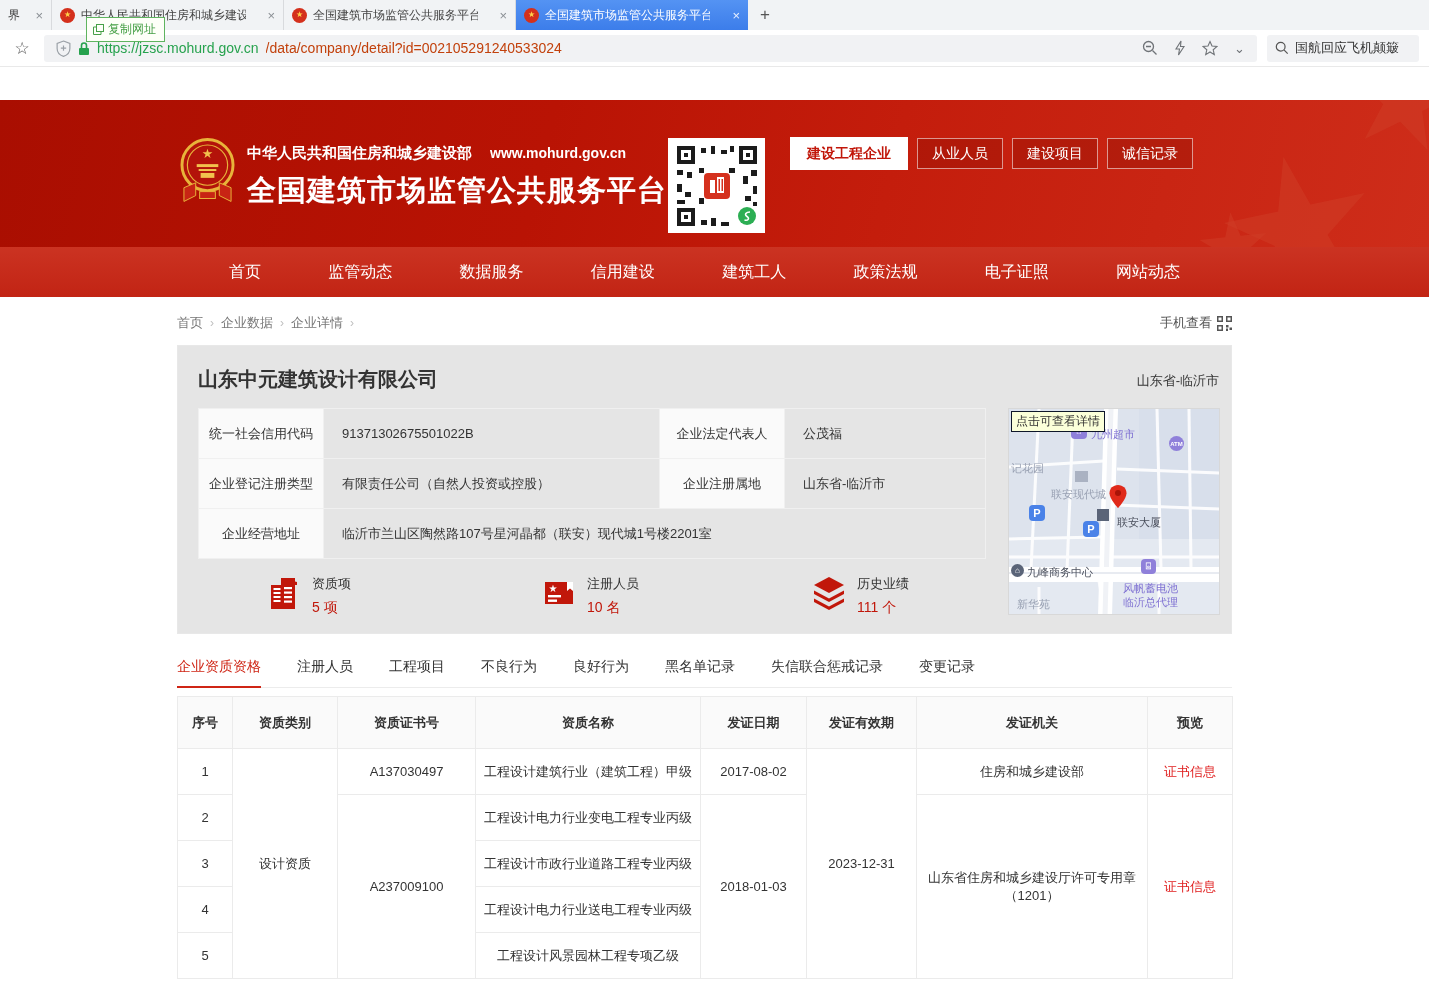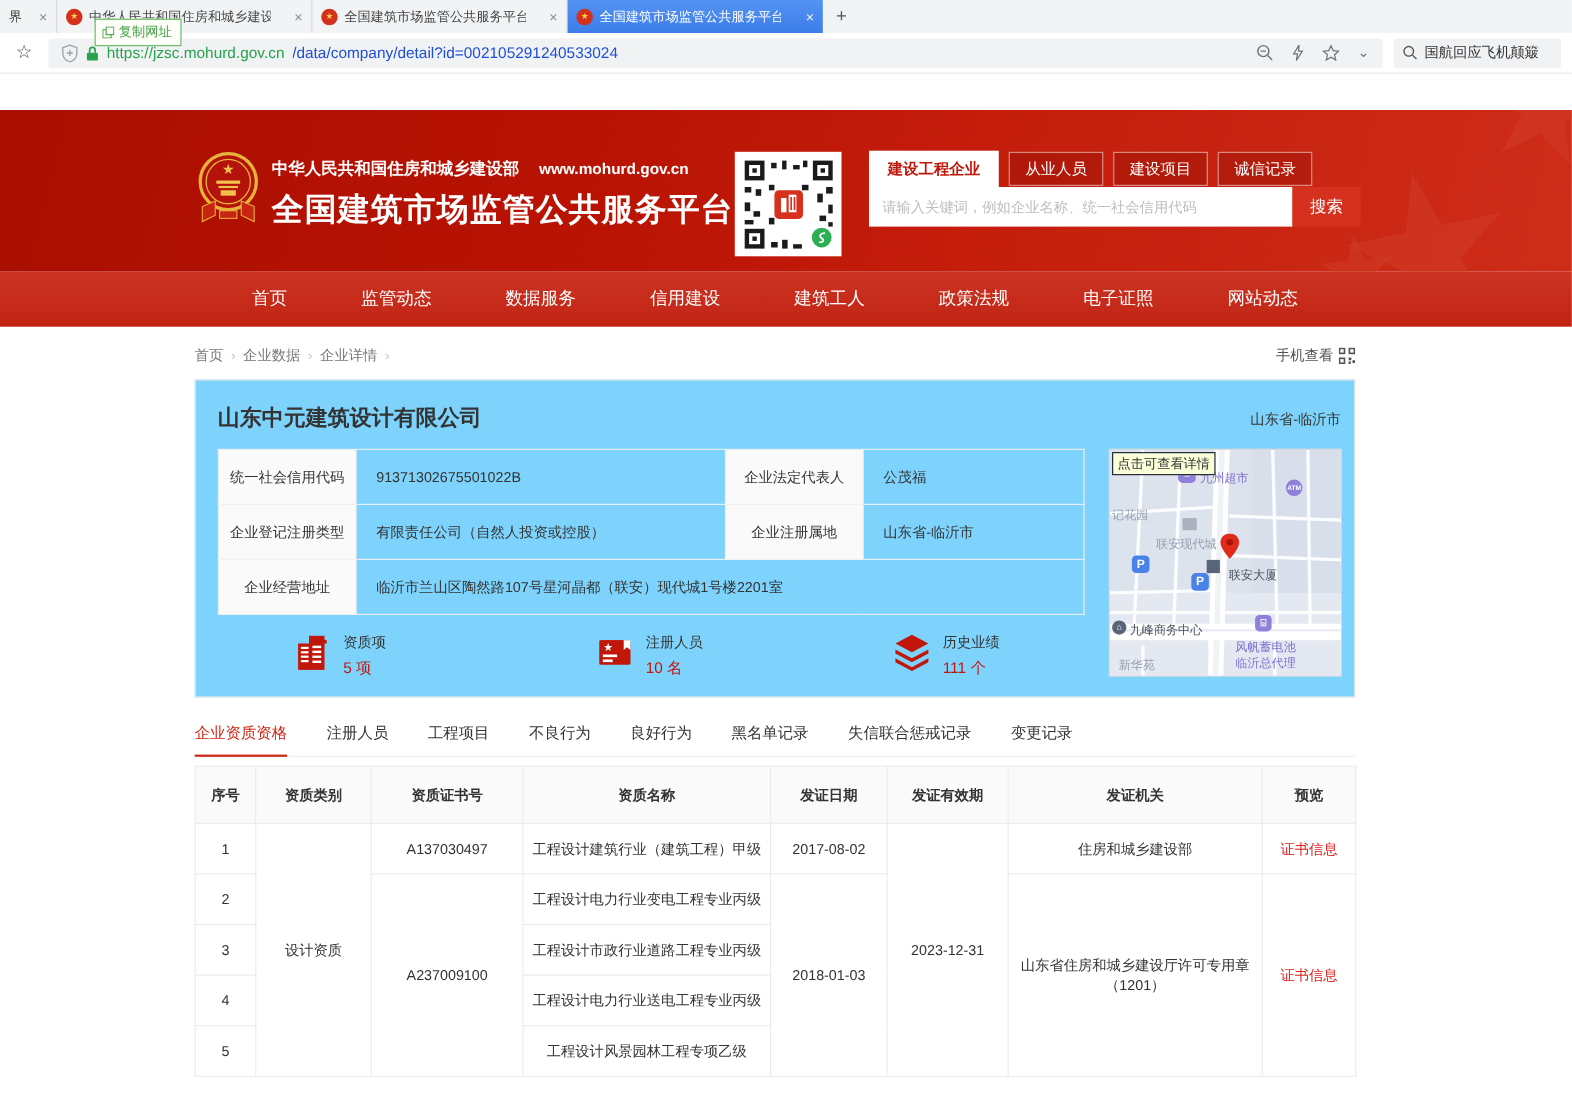--- a/index.html
+++ b/index.html
@@ -25,21 +25,21 @@
     font-size:17px; color:#555; }
   .copy-tooltip { position:absolute; left:86px; top:17px; z-index:20; background:#fdfff8;
     border:1px solid #5fb45f; color:#47a047; font-size:12px; padding:3px 8px 3px 6px;
     display:flex; align-items:center; gap:4px; }
   .toolbar { position:absolute; top:30px; left:0; width:100%; height:37px; background:#fff;
     border-bottom:1px solid #e9e9e9; display:flex; align-items:center; padding:0 10px; gap:10px; }
   .bm-star { font-size:17px; color:#555; width:24px; text-align:center; }
   .urlfield { flex:1; height:27px; background:#f1f2f4; border-radius:3px;
     display:flex; align-items:center; padding:0 12px; gap:7px; min-width:0; }
   .url-host { color:#27a24e; font-size:14px; white-space:nowrap; }
-  .url-path { color:#1d4ed8; font-size:14px; white-space:nowrap; overflow:hidden; flex:1; }
+  .url-path { color:#c2410c; font-size:14px; white-space:nowrap; overflow:hidden; flex:1; }
   .url-icons { display:flex; align-items:center; gap:16px; margin-left:auto; color:#6f7377; }
   .newsbox { width:152px; height:27px; background:#f1f2f4; border-radius:3px;
     display:flex; align-items:center; gap:6px; padding:0 8px; font-size:13px; color:#333; flex:none; }
   
   .site-header { position:absolute; top:100px; left:0; width:100%; height:147px;
     background:linear-gradient(104deg,#a90e01 0%,#b91304 38%,#c41d0c 62%,#ce2d1a 100%); overflow:hidden; }
   .deco-star { position:absolute; background:#cf3d27; opacity:.55;
     clip-path:polygon(50% 0%,61% 35%,98% 35%,68% 57%,79% 91%,50% 70%,21% 91%,32% 57%,2% 35%,39% 35%); }
   .ds1 { width:150px; height:150px; right:55px; top:55px; transform:rotate(-12deg); }
   .ds2 { width:110px; height:110px; right:-30px; top:-55px; transform:rotate(10deg); }
@@ -68,21 +68,21 @@
     background:linear-gradient(180deg,#cb3322,#c22414); }
   .nav-inner { width:1055px; margin-left:177px; height:50px; display:flex;
     justify-content:space-between; padding:0 52px; }
   .nav-item { color:#fff; font-size:16px; line-height:50px; cursor:pointer; white-space:nowrap; }
   
   .content { position:absolute; top:297px; left:177px; width:1055px; }
   .crumbs { margin-top:17px; display:flex; align-items:center; font-size:13px; color:#777; gap:7px; }
   .crumb { cursor:pointer; }
   .crumb-sep { color:#c0c0c0; font-size:12px; }
   .crumb-right { margin-left:auto; display:flex; align-items:center; gap:5px; color:#555; }
-  .card { margin-top:13px; border:1px solid #e8e8e8; height:289px; position:relative; background:#7dd3fc; }
+  .card { margin-top:13px; border:1px solid #e8e8e8; height:289px; position:relative; background:#e5e5e5; }
   .company-name { position:absolute; left:20px; top:20px; font-size:20px; font-weight:bold; color:#333; }
   .company-region { position:absolute; right:12px; top:26px; font-size:13px; color:#333; }
   .info-table { position:absolute; left:20px; top:62px; width:788px; border-collapse:collapse; }
   .info-table td { border:1px solid #f0f0f0; font-size:13px; color:#333; height:50px;margin-left:29px; }
   .info-table td.lbl { background:#fafafa; width:125px; text-align:center; }
   .info-table td.val { padding-left:18px; }
   .stats { position:absolute; left:20px; top:225px; width:788px; height:52px; }
   .stat { position:absolute; top:4px; display:flex; gap:10px; align-items:flex-start; }
   .stat .st-txt { display:flex; flex-direction:column; gap:6px; }
   .stat .st-label { font-size:13px; color:#333; }
@@ -254,24 +254,20 @@
       <path d="M77 70 c-4 0 -6 2.5 -3 4.5 c3 2 1 4.5 -2.5 3.5" stroke="#fff" stroke-width="1.6" fill="none"></path>
     </svg>
   </div>
 
   <div class="hdr-search">
     <div class="hs-tabs">
       <div class="hs-tab active">建设工程企业</div>
       <div class="hs-tab">从业人员</div>
       <div class="hs-tab">建设项目</div>
       <div class="hs-tab">诚信记录</div>
-    </div>
-    <div class="hs-bar">
-      <input class="hs-input" placeholder="请输入关键词，例如企业名称、统一社会信用代码" style="">
-      <button class="hs-btn">搜索</button>
     </div>
   </div>
 </div>
 
 <div class="main-nav">
   <div class="nav-inner">
     <span class="nav-item">首页</span>
     <span class="nav-item">监管动态</span>
     <span class="nav-item">数据服务</span>
     <span class="nav-item">信用建设</span>

